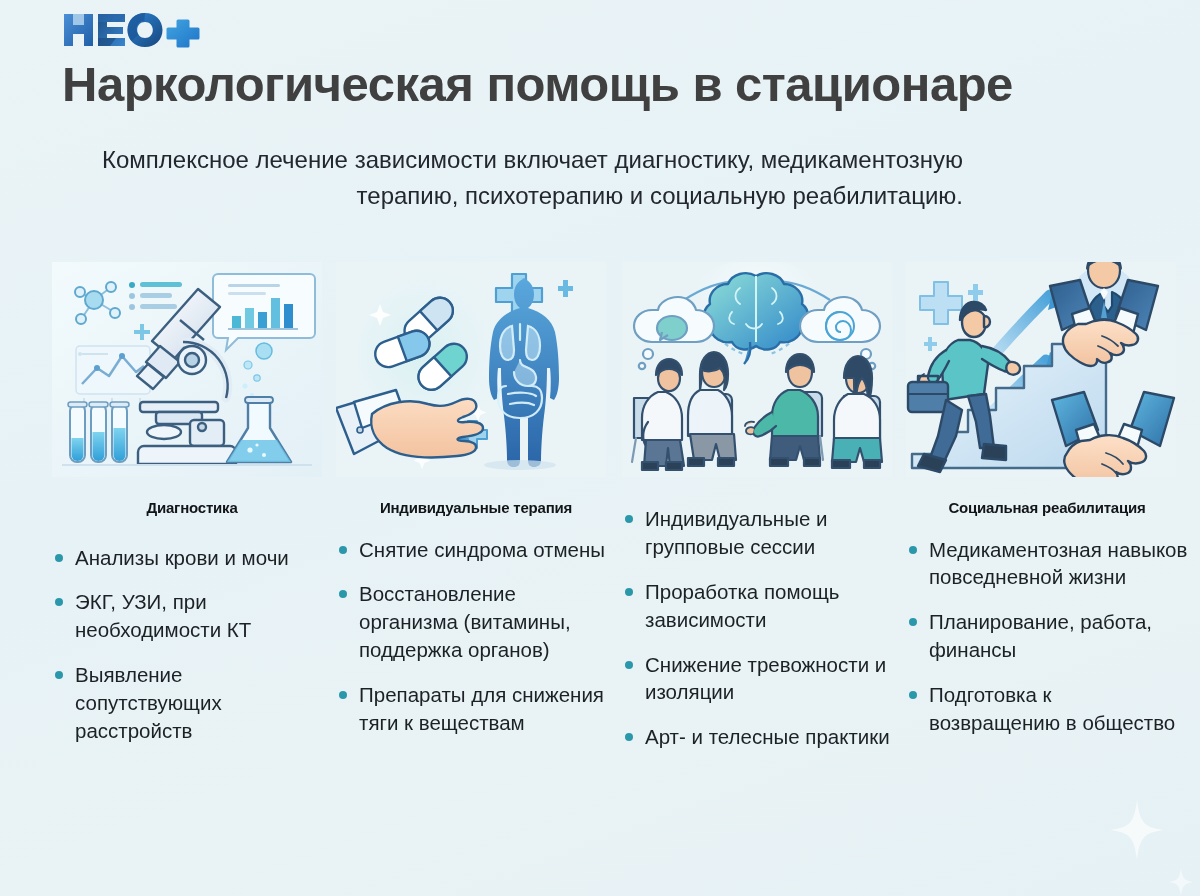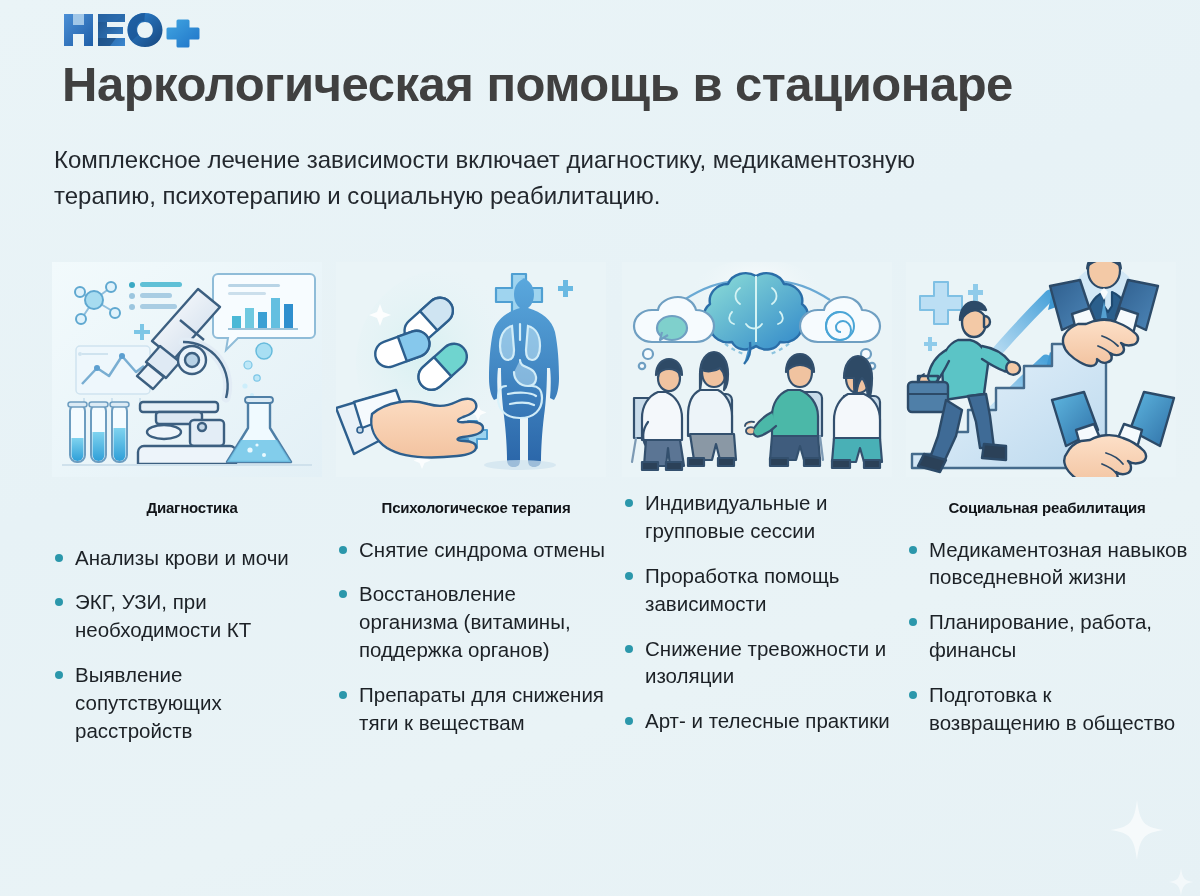--- a/index.html
+++ b/index.html
@@ -17,22 +17,22 @@
   
   .logo-wrap{position:absolute;left:62px;top:10px;width:140px;height:40px;}
   .logo-wrap svg{display:block;}
 
   
   .title{
     position:absolute;left:62px;top:58px;width:1100px;
     font-size:49px;line-height:1.08;font-weight:700;letter-spacing:-0.5px;color:#404040;
   }
   .subtitle{
-    position:absolute;left:54px;top:142px;width:900px;
-    font-size:24px;line-height:1.52;font-weight:400;color:#23282e;
+    position:absolute;left:63px;top:142px;width:900px;
+    font-size:24px;line-height:1.52;font-weight:400;color:#23282e;text-align:right;
   }
 
   
   .columns{position:absolute;left:0;top:262px;width:1200px;height:620px;}
   .col{position:absolute;top:0;}
   .col-0{left:52px;width:280px;}
   .col-1{left:336px;width:280px;}
   .col-2{left:622px;width:278px;}
   .col-3{left:906px;width:282px;}
 
@@ -47,21 +47,21 @@
   .bullets{margin-top:18px;list-style:none;}
   .bullets li{
     position:relative;padding-left:23px;margin-bottom:17px;
     font-size:20.5px;line-height:1.36;color:#1c2126;font-weight:400;
   }
   .bullets li::before{
     content:"";position:absolute;left:3px;top:10px;
     width:8px;height:8px;border-radius:50%;background:#2b97ab;
   }
   .col-2 .col-head,.col-2 .bullets{}
-  .col-2 .bullets{margin-top:12px;}
+  .col-2 .bullets{margin-top:28px;}
   .col-0 .bullets{margin-top:26px;}
 </style>
 </head>
 <body>
 
 <div class="logo-wrap">
   <svg viewBox="0 0 140 40" aria-hidden="true">
     <defs>
       <linearGradient id="lg1" x1="0" y1="0" x2="1" y2="1">
         <stop offset="0" stop-color="#4b8fd6"></stop>
@@ -279,21 +279,21 @@
             <path d="M192 64c8 2 12 10 12 20 0 8-3 14-8 14-4 0-6-4-6-10z" fill="#cfeefb" fill-opacity=".55"></path>
             <path d="M184 98c0 8 10 6 14 12 4 6 2 14-6 14-8 0-14-6-14-14" fill="#cfeefb" fill-opacity=".5"></path>
             <path d="M170 124c-6 0-8 6-8 12 0 12 8 20 22 20s22-8 22-20c0-8-4-12-10-12"></path>
             <path d="M172 132c10-2 22-2 28 2"></path>
             <path d="M174 142c10-2 18-2 24 1"></path>
           </g>
         </g>
         <ellipse cx="184" cy="203" rx="36" ry="5" fill="#cfe3ee" opacity=".7"></ellipse>
       </svg>
     </div>
-    <h2 class="col-head">Психологическое терапия</h2>
+    <h2 class="col-head">Индивидуальные терапия</h2>
     <ul class="bullets">
       <li>Снятие синдрома отмены</li>
       <li>Восстановление организма (витамины, поддержка органов)</li>
       <li>Препараты для снижения тяги к веществам</li>
     </ul>
   </div>
 
   <div class="col col-2">
     <div class="illo">
       <svg viewBox="0 0 270 215" aria-hidden="true">

